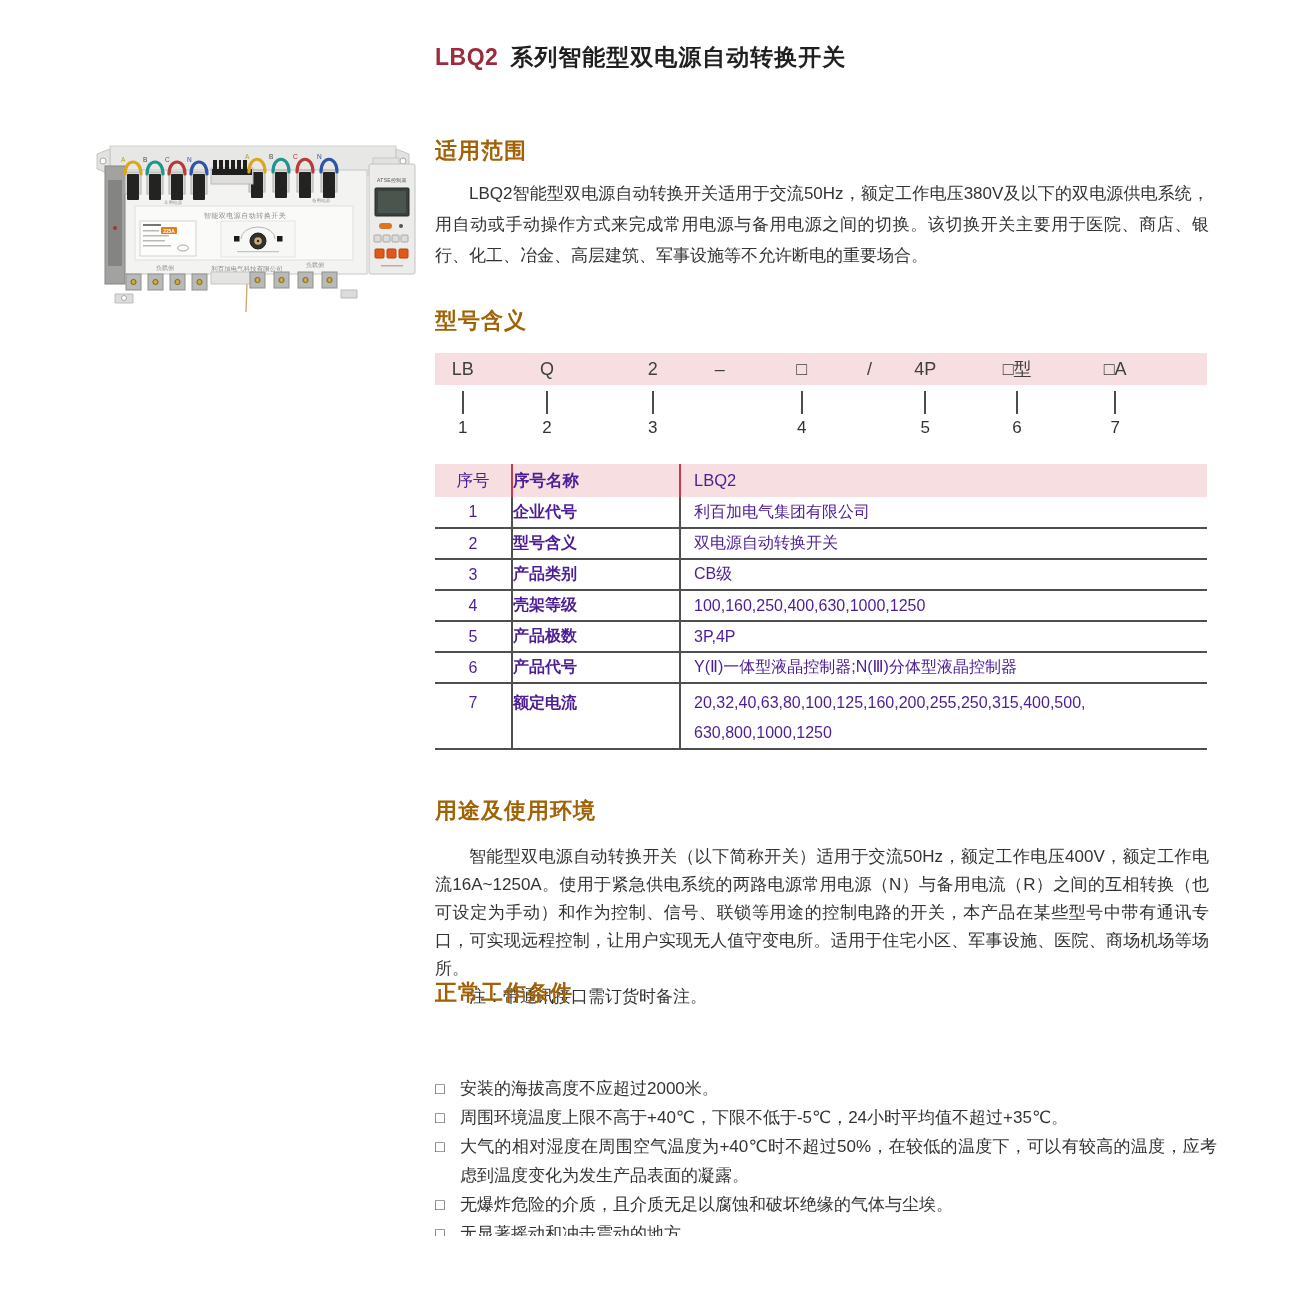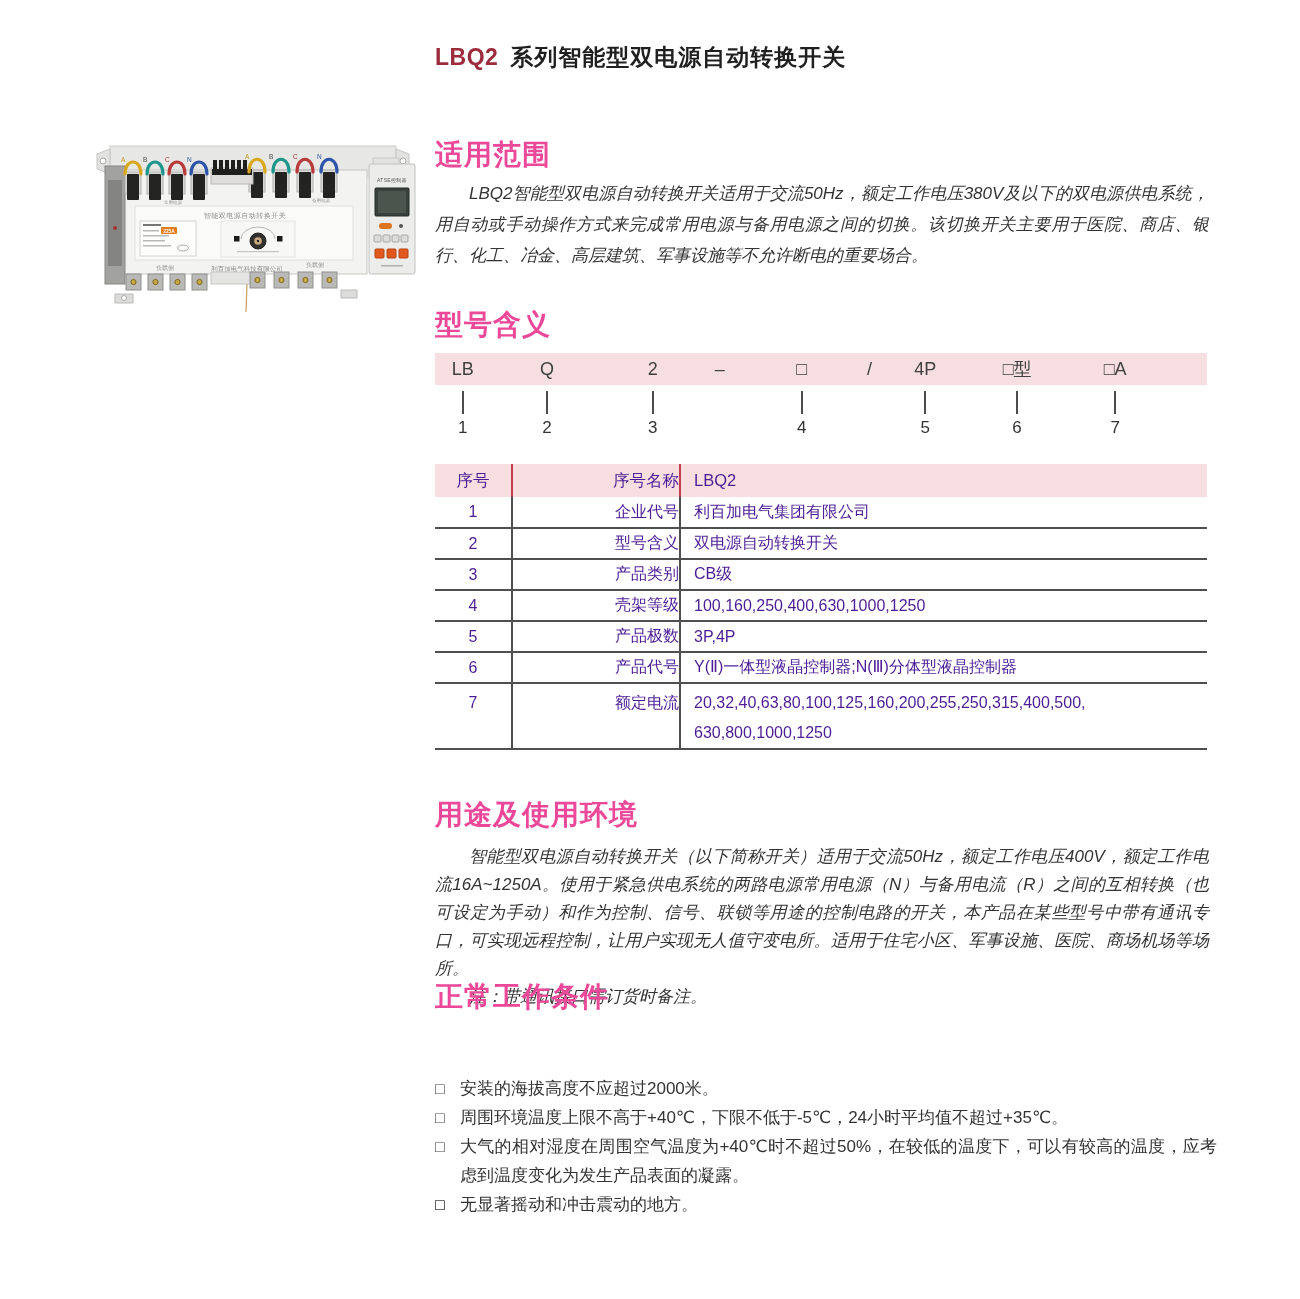--- a/index.html
+++ b/index.html
@@ -14,34 +14,34 @@
   .doc-title {
     position:absolute; left:435px; top:42px;
     font-size:23px; font-weight:bold; color:#1f1f1f; letter-spacing:1px;
     white-space:nowrap;
   }
   .doc-title .code { color:#9c2b3d; letter-spacing:0.5px; }
   .doc-title .rest { margin-left:12px; }
 
   
   .sec-heading {
-    position:absolute; left:435px; color:#ec4899;
-    font-size:28px; font-weight:600; letter-spacing:1px; white-space:nowrap;
+    position:absolute; left:435px; color:#a16207;
+    font-size:22px; font-weight:600; letter-spacing:1px; white-space:nowrap;
   }
   .h-scope { top:136px; }
   .h-model { top:306px; }
   .h-usage { top:796px; }
   .h-conditions { top:978px; }
 
   
   .para {
     position:absolute; left:435px; width:774px;
     font-size:17px; line-height:31px; color:#333; text-align:justify;
   }
-  .para p { text-indent:2em; margin:0;font-style:italic; }
+  .para p { text-indent:2em; margin:0; }
   .p-scope { top:178px; }
   .p-usage { top:843px; line-height:28px; }
 
   
   .model-banner {
     position:absolute; left:435px; top:353px; width:772px; height:32px;
     background:#f7dfe1;
     padding-left:8px;
   }
   .model-banner .seg {
@@ -65,21 +65,21 @@
   }
   .spec-table th {
     background:#f7dfe1; height:33px; font-weight:normal; font-size:16.5px;
   }
   .spec-table th.c2, .spec-table th.c3 { border-left:2px solid #c23b50; }
   .spec-table td { height:31px; }
   .spec-table td.c2, .spec-table td.c3 { border-left:2px solid #4f4f4f; }
   .spec-table tbody tr + tr td { border-top:2px solid #4f4f4f; }
   .spec-table tbody tr:last-child td { border-bottom:2px solid #4f4f4f; }
   .spec-table .c1 { text-align:center; }
-  .spec-table .c2 { text-align:right; }
+  .spec-table .c2 { text-align:left;font-weight:bold; }
   .spec-table .c3 { text-align:left; padding-left:13px; }
   .spec-table tr.tall td { vertical-align:top; padding-top:4px; line-height:30px; }
   .spec-table tr.tall .c3 { white-space:pre-line;margin-left:21px; }
 
   
   .p-usage .note { text-indent:2em; }
 
   
   .cond-list {
     position:absolute; left:435px; top:1074px; width:782px;
@@ -370,20 +370,21 @@
     <li>
       <span class="box">□</span>
       <span>周围环境温度上限不高于+40℃，下限不低于-5℃，24小时平均值不超过+35℃。</span>
     </li>
     <li>
       <span class="box">□</span>
       <span>大气的相对湿度在周围空气温度为+40℃时不超过50%，在较低的温度下，可以有较高的温度，应考虑到温度变化为发生产品表面的凝露。</span>
     </li>
     <li>
       <span class="box">□</span>
+      <span>无爆炸危险的介质，且介质无足以腐蚀和破坏绝缘的气体与尘埃。</span>
     </li>
     <li>
       <span class="box">□</span>
       <span>无显著摇动和冲击震动的地方。</span>
     </li>
   </ul>
 
 </div>
 
 </body></html>

